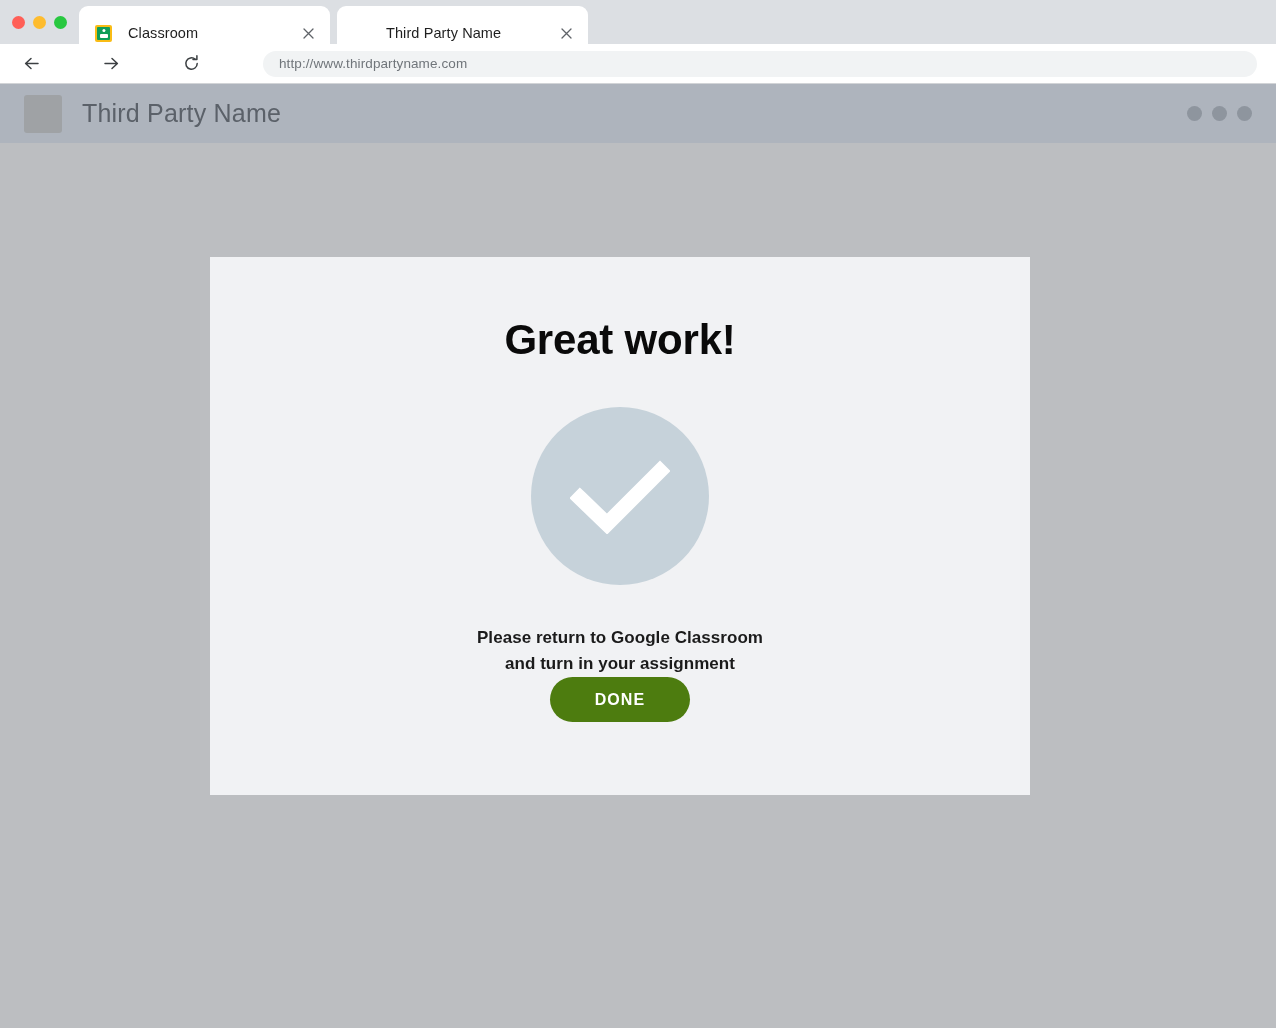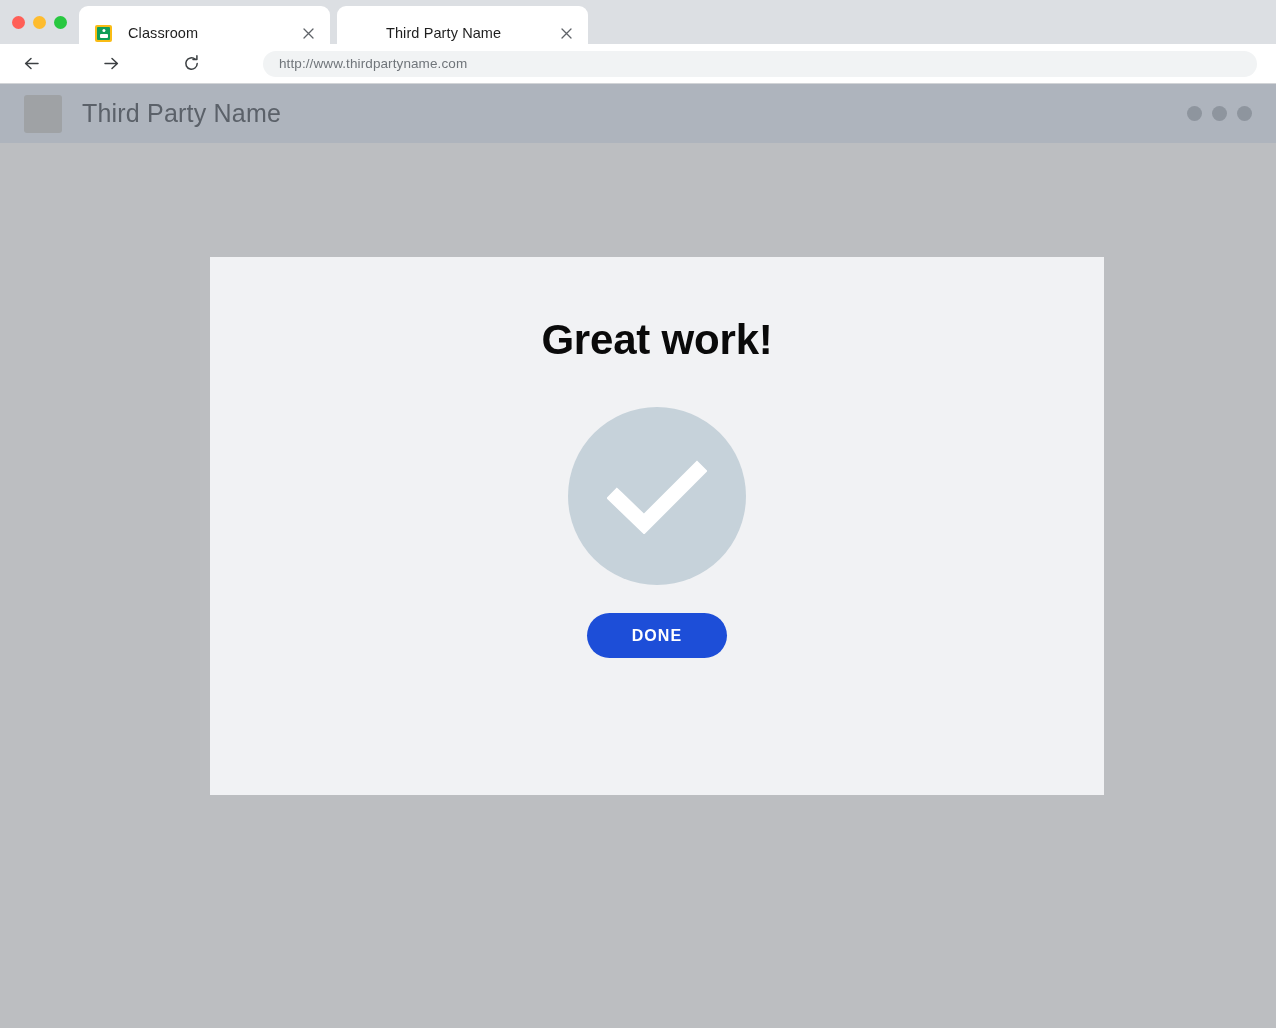--- a/index.html
+++ b/index.html
@@ -236,21 +236,21 @@
 
   .page-body {
     flex: 1 1 auto;
     position: relative;
   }
 
   .card {
     position: absolute;
     left: 210px;
     top: 114px;
-    width: 894px;
+    width: 820px;
     height: 538px;
     background: #f1f2f4;
     display: flex;
     flex-direction: column;
     align-items: center;
   }
 
   .card-heading {
     margin-top: 62px;
     font-size: 42px;
@@ -276,25 +276,24 @@
     margin-top: 40px;
     font-size: 17px;
     font-weight: bold;
     color: #1b1b1b;
     text-align: center;
     line-height: 26px;
     letter-spacing: 0.05px;
   }
 
   .done-btn {
-    margin-top: 28px;
     width: 140px;
     height: 45px;
     border-radius: 23px;
-    background: #1d4ed8;
+    background: #4d7c0f;
     color: #ffffff;
     font-size: 16px;
     font-weight: bold;
     letter-spacing: 1.1px;
     border: none;
     cursor: pointer;
     font-family: "Liberation Sans", sans-serif;
     display: flex;
     align-items: center;
     justify-content: center;
@@ -381,20 +380,24 @@
       <div class="card">
 
         <div class="card-heading">Great work!</div>
 
         <div class="check-circle">
           <svg width="100" height="76" viewBox="0 0 100 76" aria-hidden="true">
             <path d="M10 40 L37 66 L90 13" stroke="#ffffff" stroke-width="15" fill="none" stroke-linecap="square" stroke-linejoin="miter"></path>
           </svg>
         </div>
 
+        <div class="card-sub">
+          <div>Please return to Google Classroom</div>
+          <div>and turn in your assignment</div>
+        </div>
 
         <button class="done-btn">DONE</button>
 
       </div>
 
     </div>
   </div>
 
 </div>
 

